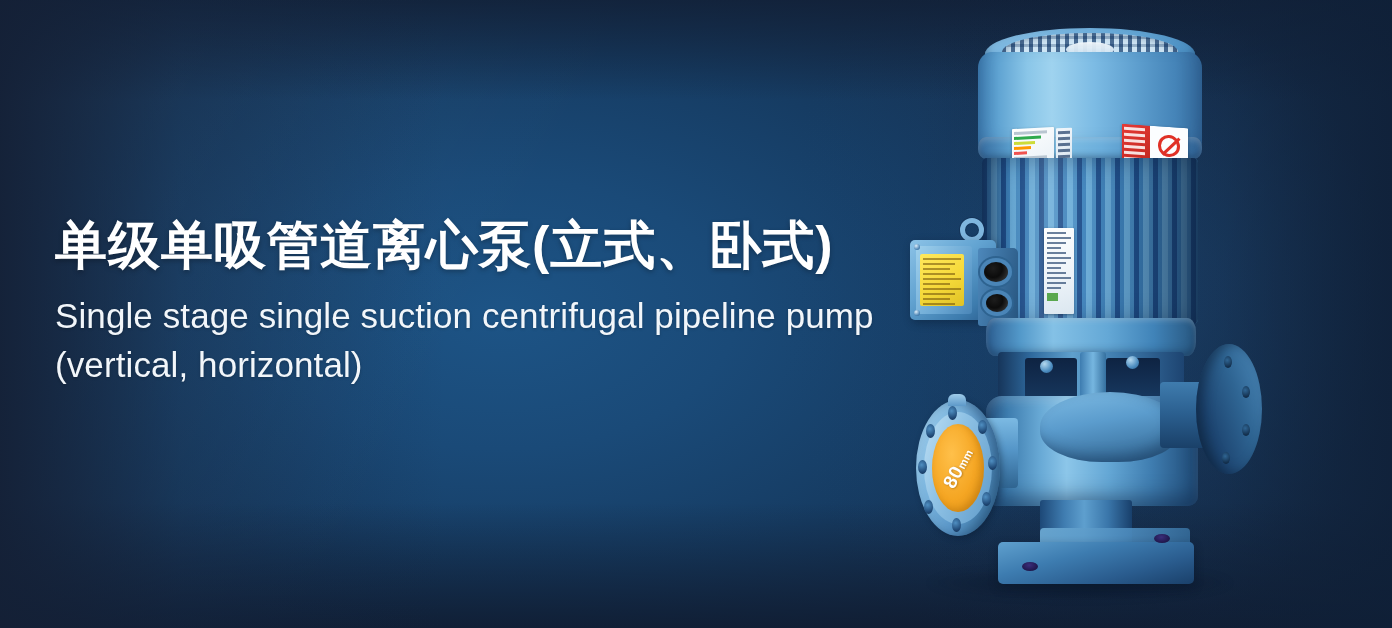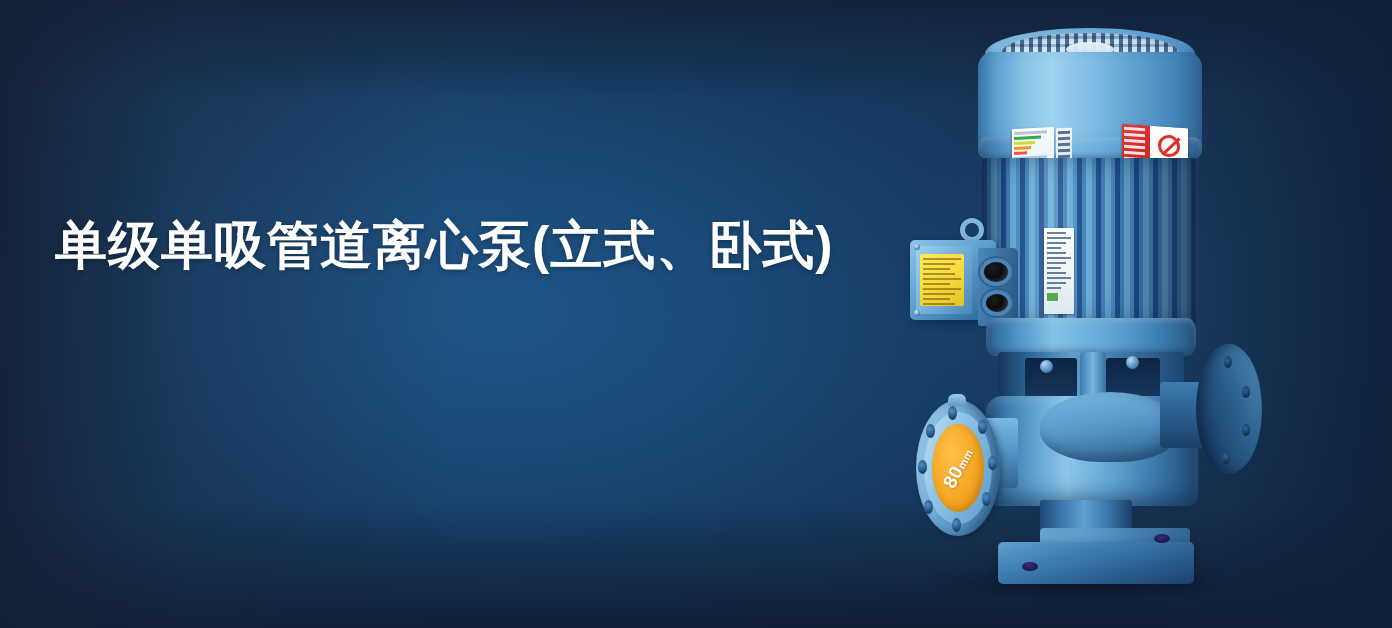--- a/index.html
+++ b/index.html
@@ -444,20 +444,21 @@
 
 <div class="banner">
 
   <div class="bg-base"></div>
   <div class="bg-rightwash"></div>
   <div class="bg-sheen"></div>
   <div class="bg-vignette"></div>
 
   <div class="text-block">
     <div class="title-cn">单级单吸管道离心泵(立式、卧式)</div>
+    <div class="subtitle-en">Single stage single suction centrifugal pipeline pump (vertical, horizontal)</div>
   </div>
 
   <div class="pump">
 
     <div class="pump-shadow"></div>
 
     <div class="fan-cap"></div>
     <div class="fan-grille"></div>
     <div class="fan-grille-bands"></div>
     <div class="fan-hub"></div>

